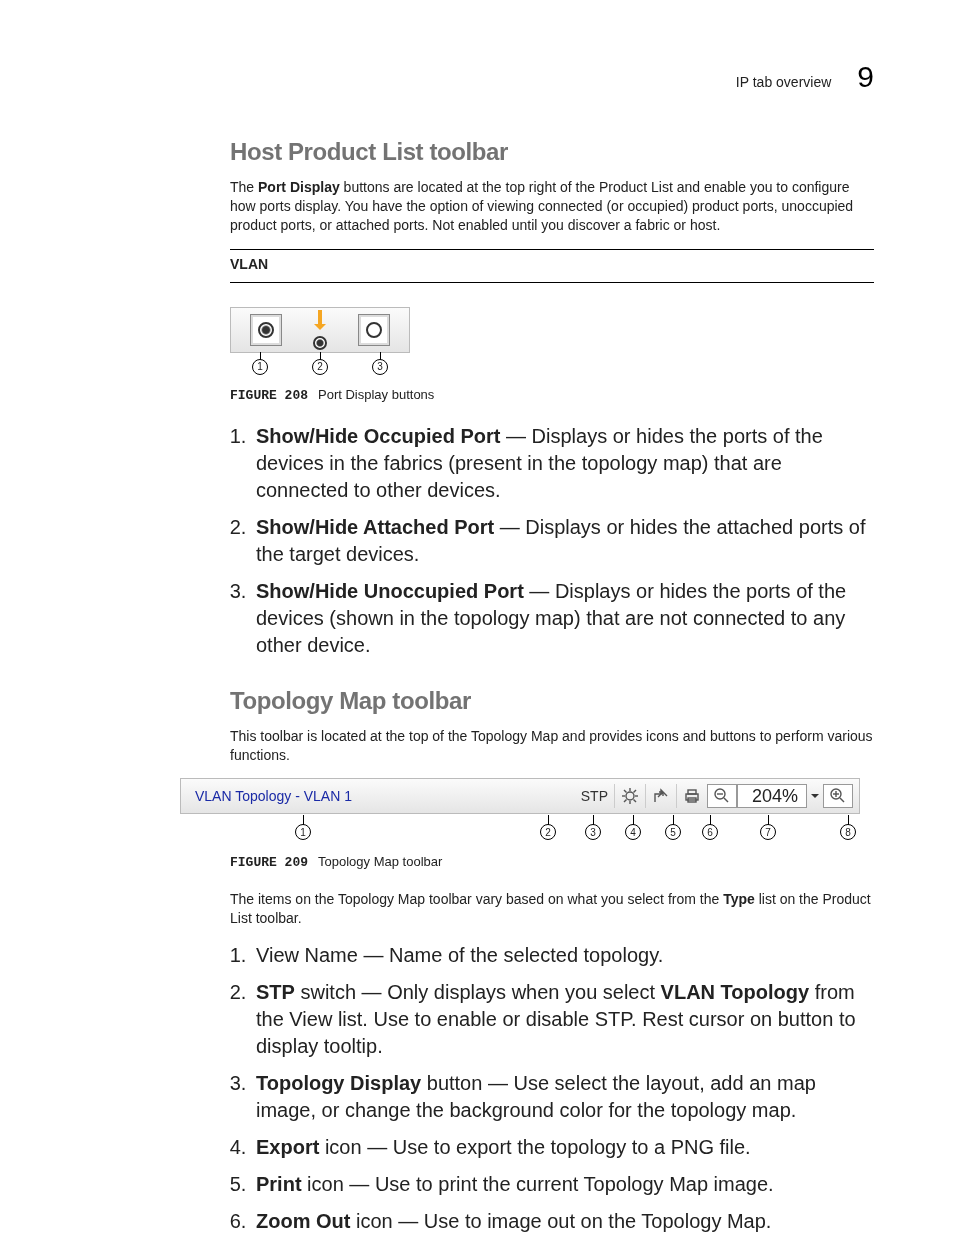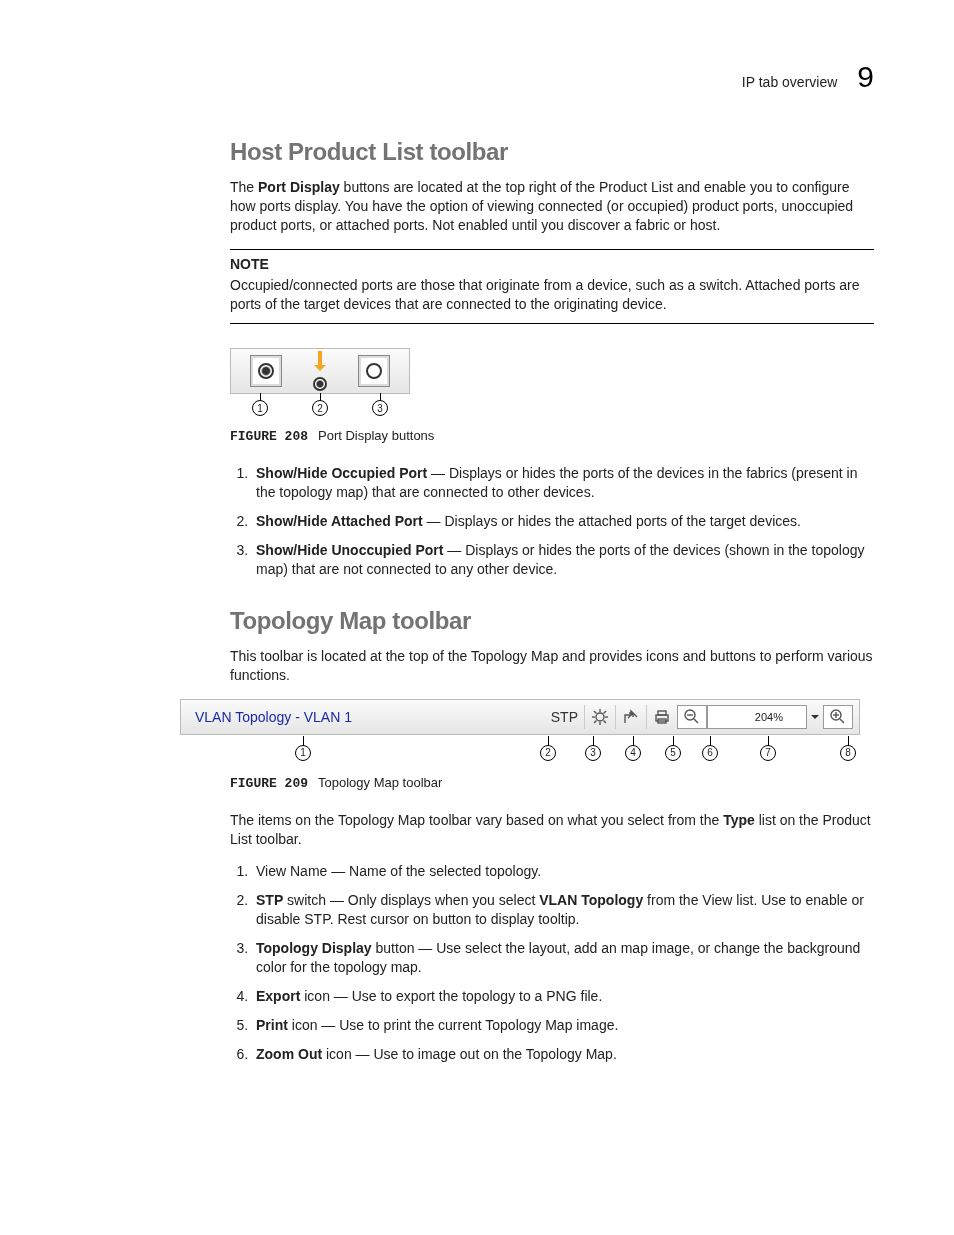--- a/index.html
+++ b/index.html
@@ -14,21 +14,21 @@
     width: 954px;
     min-height: 1235px;
     box-sizing: border-box;
     padding: 60px 80px 60px 80px;
     position: relative;
   }
   .header-line {
     display: flex;
     justify-content: flex-end;
     align-items: baseline;
-    gap: 20px;
+    gap: 26px;
     margin-bottom: 44px;
     margin-left: 150px;
   }
   .header-line .section-label {
     font-size: 14px;
     color: #222;
   }
   .header-line .chapter-number {
     font-size: 30px;
     font-family: Arial, sans-serif;
@@ -151,21 +151,21 @@
     margin: 12px 0 20px 0;
   }
   .figcap .fignum {
     font-family: Liberation Mono, monospace;
     font-stretch: condensed;
     font-weight:700;
     margin-right: 10px;
   }
 
   ol.numbered {
-    font-size: 14px;
+    font-size: 20px;
     line-height: 1.35;
     padding-left: 22px;
     margin: 0 0 28px 0;
   }
   ol.numbered > li {
     margin-bottom: 10px;
     padding-left: 4px;
   }
   .b { font-weight: 700; }
 
@@ -197,22 +197,22 @@
   .tb-btn {
     width: 26px; height:24px;
     display:flex; align-items:center; justify-content:center;
     border-left: 1px solid #ccc;
     padding: 0 2px;
   }
   .zoom-box {
     height: 22px;
     border: 1px solid #999;
     background: #fff;
-    font-size: 11px;
-    padding: 0 23px;
+    font-size: 18px;
+    padding: 0 8px;
     display:flex; align-items:center;
     min-width: 52px;
     justify-content: flex-end;
   }
   .dd-arrow {
     width: 16px; height:22px; display:flex; align-items:center; justify-content:center;
   }
   .dd-arrow::after {
     content:"";
     border: 4px solid transparent;
@@ -243,22 +243,21 @@
 
   <div class="content">
 
     <h2 class="section-title">Host Product List toolbar</h2>
 
     <p class="body">
       <span>The </span><span class="b">Port Display</span><span> buttons are located at the top right of the Product List and enable you to configure how ports display. You have the option of viewing connected (or occupied) product ports, unoccupied product ports, or attached ports. Not enabled until you discover a fabric or host.</span>
     </p>
 
     <hr class="rule">
-    <div class="note-label">NOTE</div>
-    <p class="body" style="margin-bottom:6px">Occupied/connected ports are those that originate from a device, such as a switch. Attached ports are ports of the target devices that are connected to the originating device.</p>
+    <div class="note-label">VLAN</div>
     <hr class="rule">
 
     <div class="fig208">
       <div class="bar">
         <div class="btn">
           <span class="dot-filled"></span>
         </div>
         <div class="mid">
           <span class="arrow-down"></span>
           <span class="sm-dot"></span>

